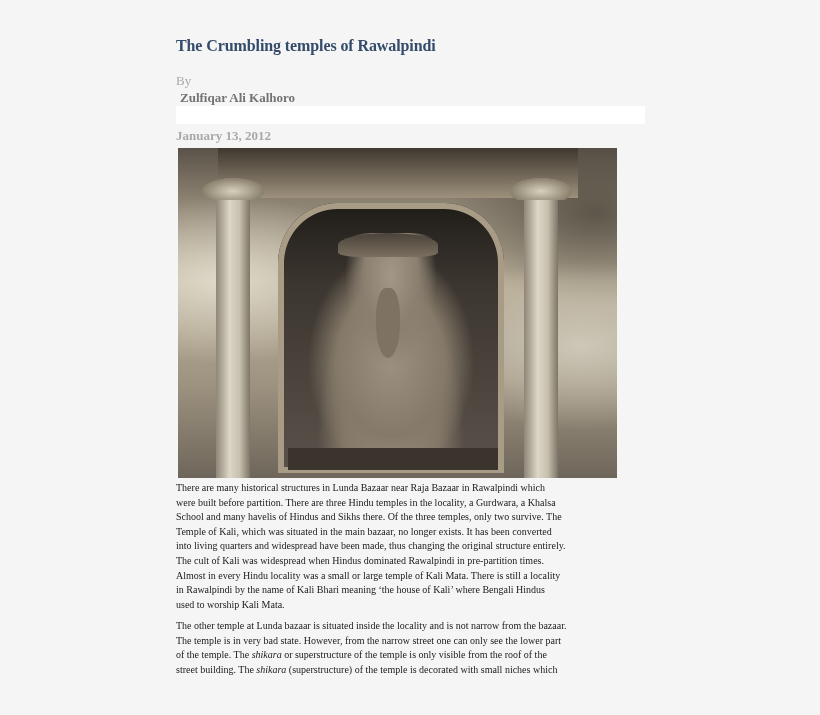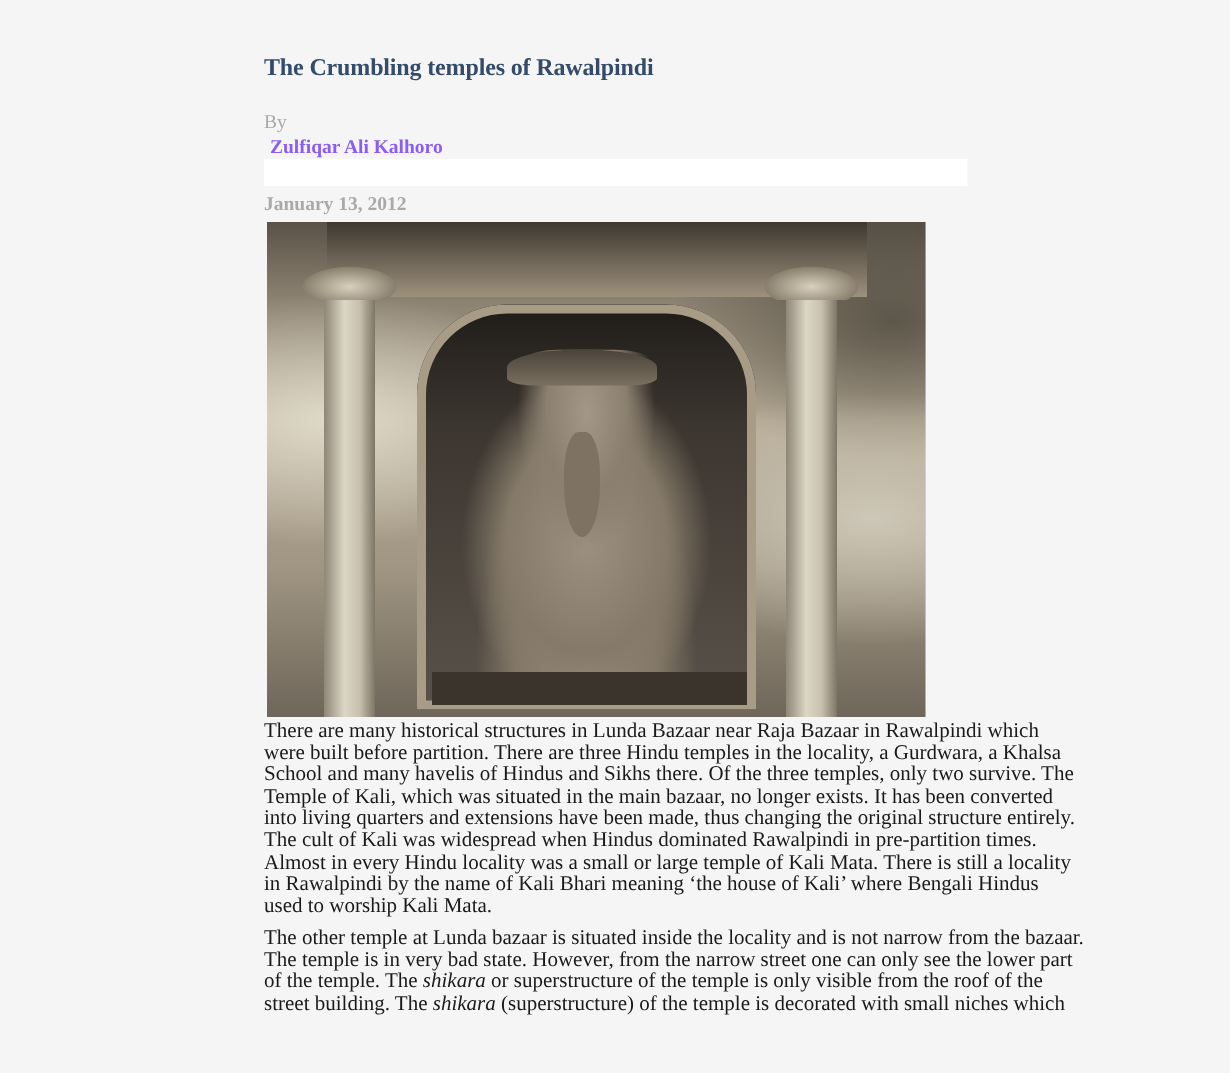--- a/index.html
+++ b/index.html
@@ -16,21 +16,21 @@
       position: absolute; left: 176px; top: 37px;
       font-size: 16px; font-weight: bold; color: #344b6a;
       white-space: nowrap; letter-spacing: -0.1px;
     }
     .by {
       position: absolute; left: 176px; top: 73px;
       font-size: 13px; font-weight: normal; color: #a9a9a9;
     }
     .author {
       position: absolute; left: 180px; top: 90px;
-      font-size: 13px; font-weight: bold; color: #8b5cf6;
+      font-size: 13px; font-weight: bold; color: #737373;
       white-space: nowrap;
     }
     .pub-band {
       position: absolute; left: 176px; top: 106px; width: 469px; height: 18px;
       background: #ffffff;
     }
     .published {
       position: absolute; left: 176px; top: 106px;
       font-size: 15px; font-weight: bold; color: #a8a8a8;
       white-space: nowrap;
@@ -90,21 +90,21 @@
       border-radius: 40% 40% 50% 50%;
       background: #7e7363;
     }
     .photo .base {
       position: absolute; left: 110px; top: 300px; width: 210px; height: 22px;
       background: #3a342d;
     }
     
     .para {
       position: absolute; left: 176px; width: 470px;
-      font-size: 14px; line-height: 14.6px; color: #1a1a1a;
+      font-size: 10px; line-height: 14.6px; color: #1a1a1a;
     }
     .para .line { display: block; white-space: nowrap; }
     .para1 { top: 481px; }
     .para2 { top: 619px; }
     em { font-style: italic; margin-top: 28px; }
   </style>
 </head>
 <body>
 
 <div class="page">
@@ -125,21 +125,21 @@
     <div class="crown"></div>
     <div class="trunk"></div>
     <div class="base"></div>
   </div>
 
   <div class="para para1">
     <span class="line">There are many historical structures in Lunda Bazaar near Raja Bazaar in Rawalpindi which</span>
     <span class="line">were built before partition. There are three Hindu temples in the locality, a Gurdwara, a Khalsa</span>
     <span class="line">School and many havelis of Hindus and Sikhs there. Of the three temples, only two survive. The</span>
     <span class="line">Temple of Kali, which was situated in the main bazaar, no longer exists. It has been converted</span>
-    <span class="line">into living quarters and extensions have been made, thus changing the original structure entirely.</span>
+    <span class="line">into living quarters and widespread have been made, thus changing the original structure entirely.</span>
     <span class="line">The cult of Kali was widespread when Hindus dominated Rawalpindi in pre-partition times.</span>
     <span class="line">Almost in every Hindu locality was a small or large temple of Kali Mata. There is still a locality</span>
     <span class="line">in Rawalpindi by the name of Kali Bhari meaning ‘the house of Kali’ where Bengali Hindus</span>
     <span class="line">used to worship Kali Mata.</span>
   </div>
 
   <div class="para para2">
     <span class="line">The other temple at Lunda bazaar is situated inside the locality and is not narrow from the bazaar.</span>
     <span class="line">The temple is in very bad state. However, from the narrow street one can only see the lower part</span>
     <span class="line"><span>of the temple. The </span><em>shikara</em><span> or superstructure of the temple is only visible from the roof of the</span></span>

